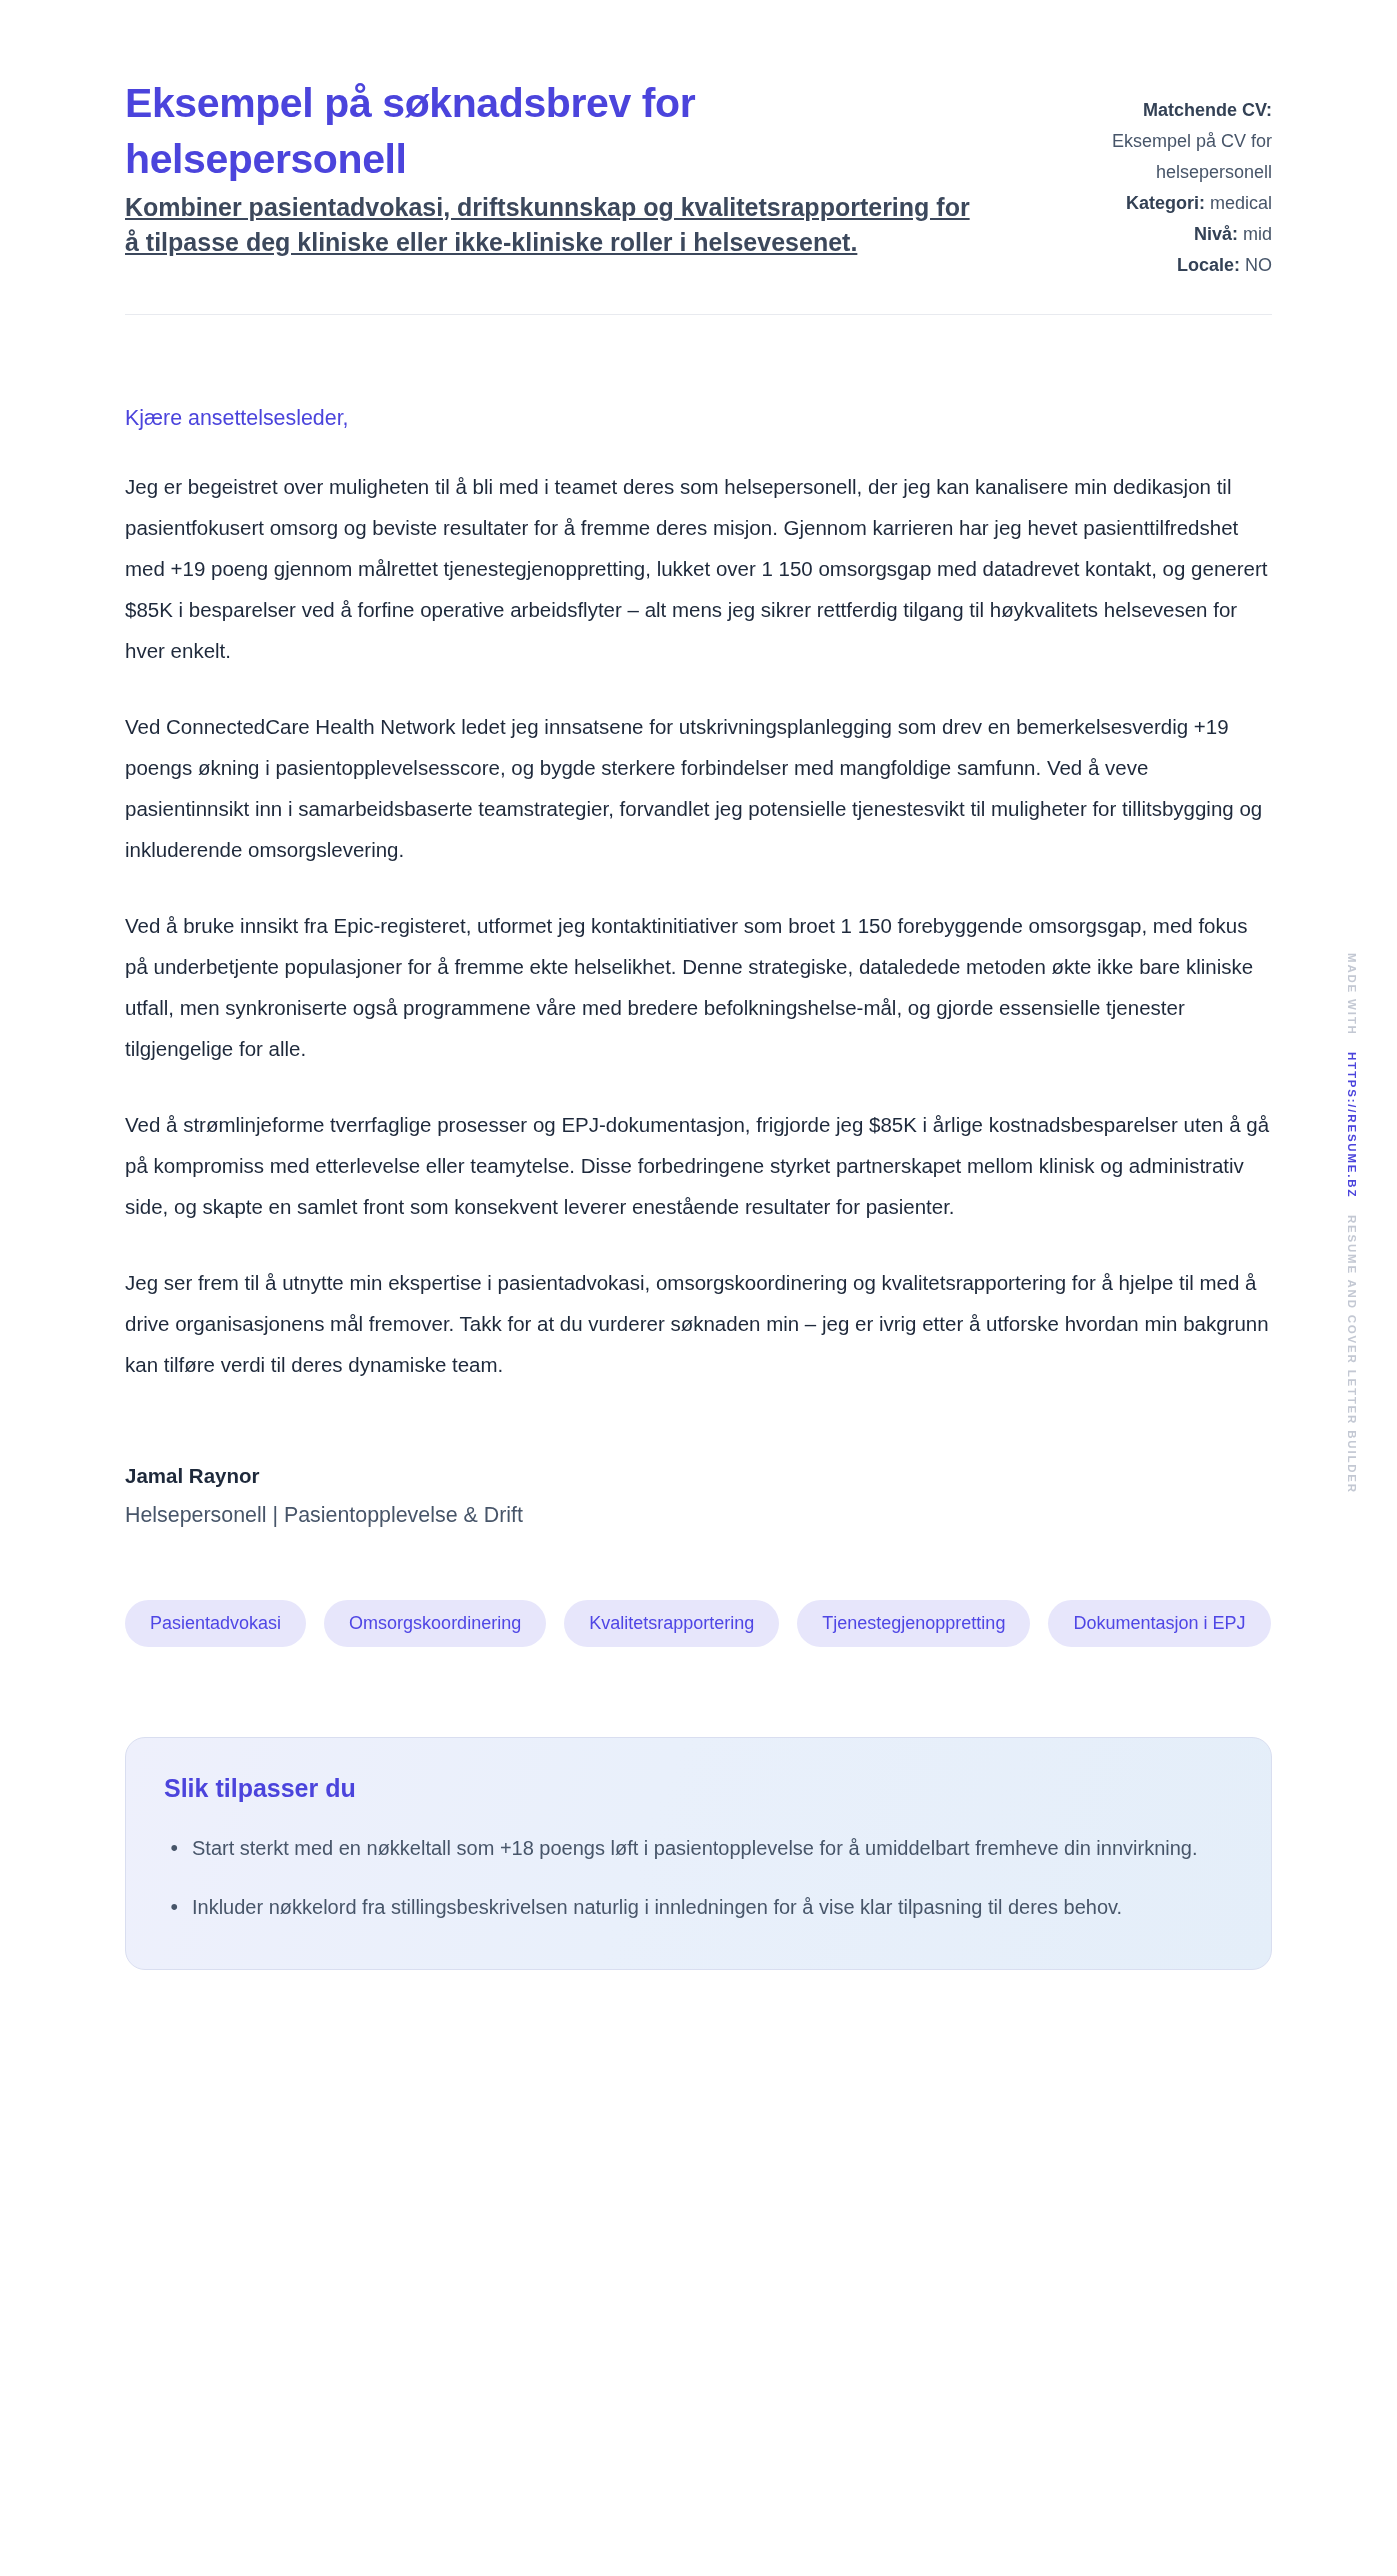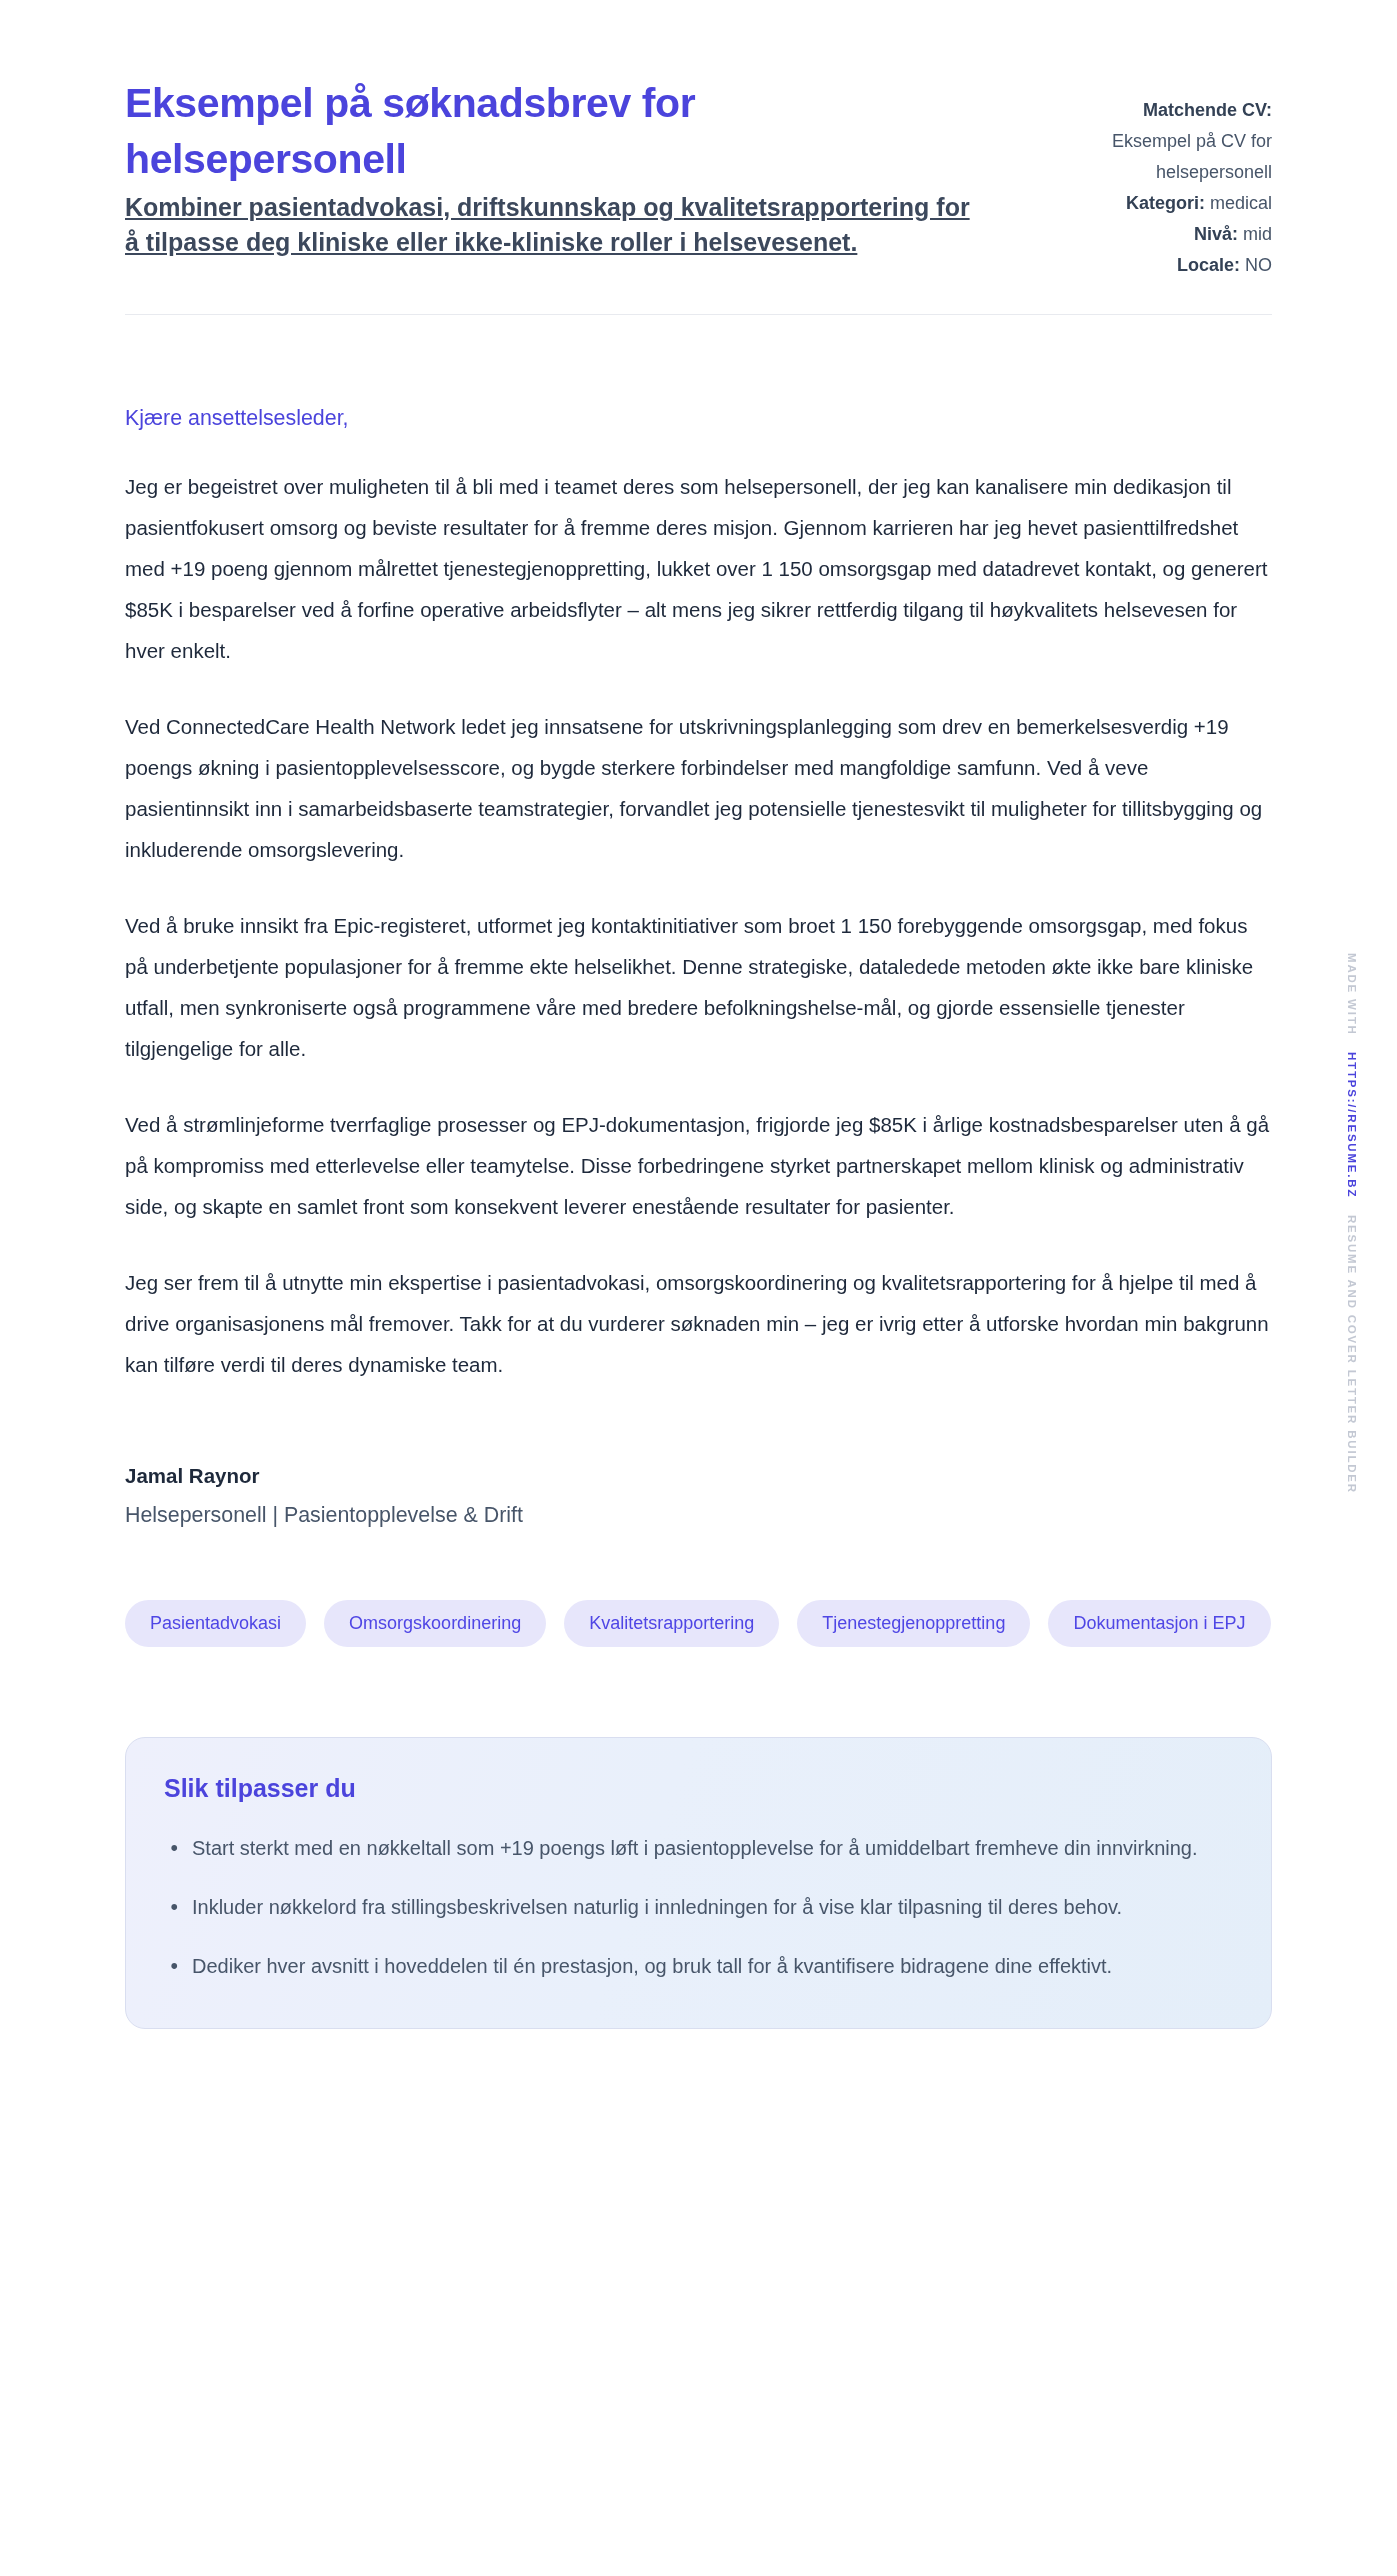--- a/index.html
+++ b/index.html
@@ -209,27 +209,24 @@
     <span class="tag-pill">Omsorgskoordinering</span>
     <span class="tag-pill">Kvalitetsrapportering</span>
     <span class="tag-pill">Tjenestegjenoppretting</span>
     <span class="tag-pill">Dokumentasjon i EPJ</span>
   </section>
 
   <section class="tips-box">
     <h2 class="tips-title">Slik tilpasser du</h2>
     <ul class="tips-list">
       <li class="tips-item">
-        <span>Start sterkt med en nøkkeltall som +19 poengs løft i pasientopplevelse for å umiddelbart fremheve din innvirkning.</span>
+        <span>Start sterkt med en nøkkeltall som +18 poengs løft i pasientopplevelse for å umiddelbart fremheve din innvirkning.</span>
       </li>
       <li class="tips-item">
         <span>Inkluder nøkkelord fra stillingsbeskrivelsen naturlig i innledningen for å vise klar tilpasning til deres behov.</span>
-      </li>
-      <li class="tips-item">
-        <span>Dediker hver avsnitt i hoveddelen til én prestasjon, og bruk tall for å kvantifisere bidragene dine effektivt.</span>
       </li>
     </ul>
   </section>
 
 </main>
 
 <aside class="watermark">
   <span class="wm-seg">MADE WITH</span>
   <a class="wm-link">HTTPS://RESUME.BZ</a>
   <span class="wm-seg">RESUME AND COVER LETTER BUILDER</span>

